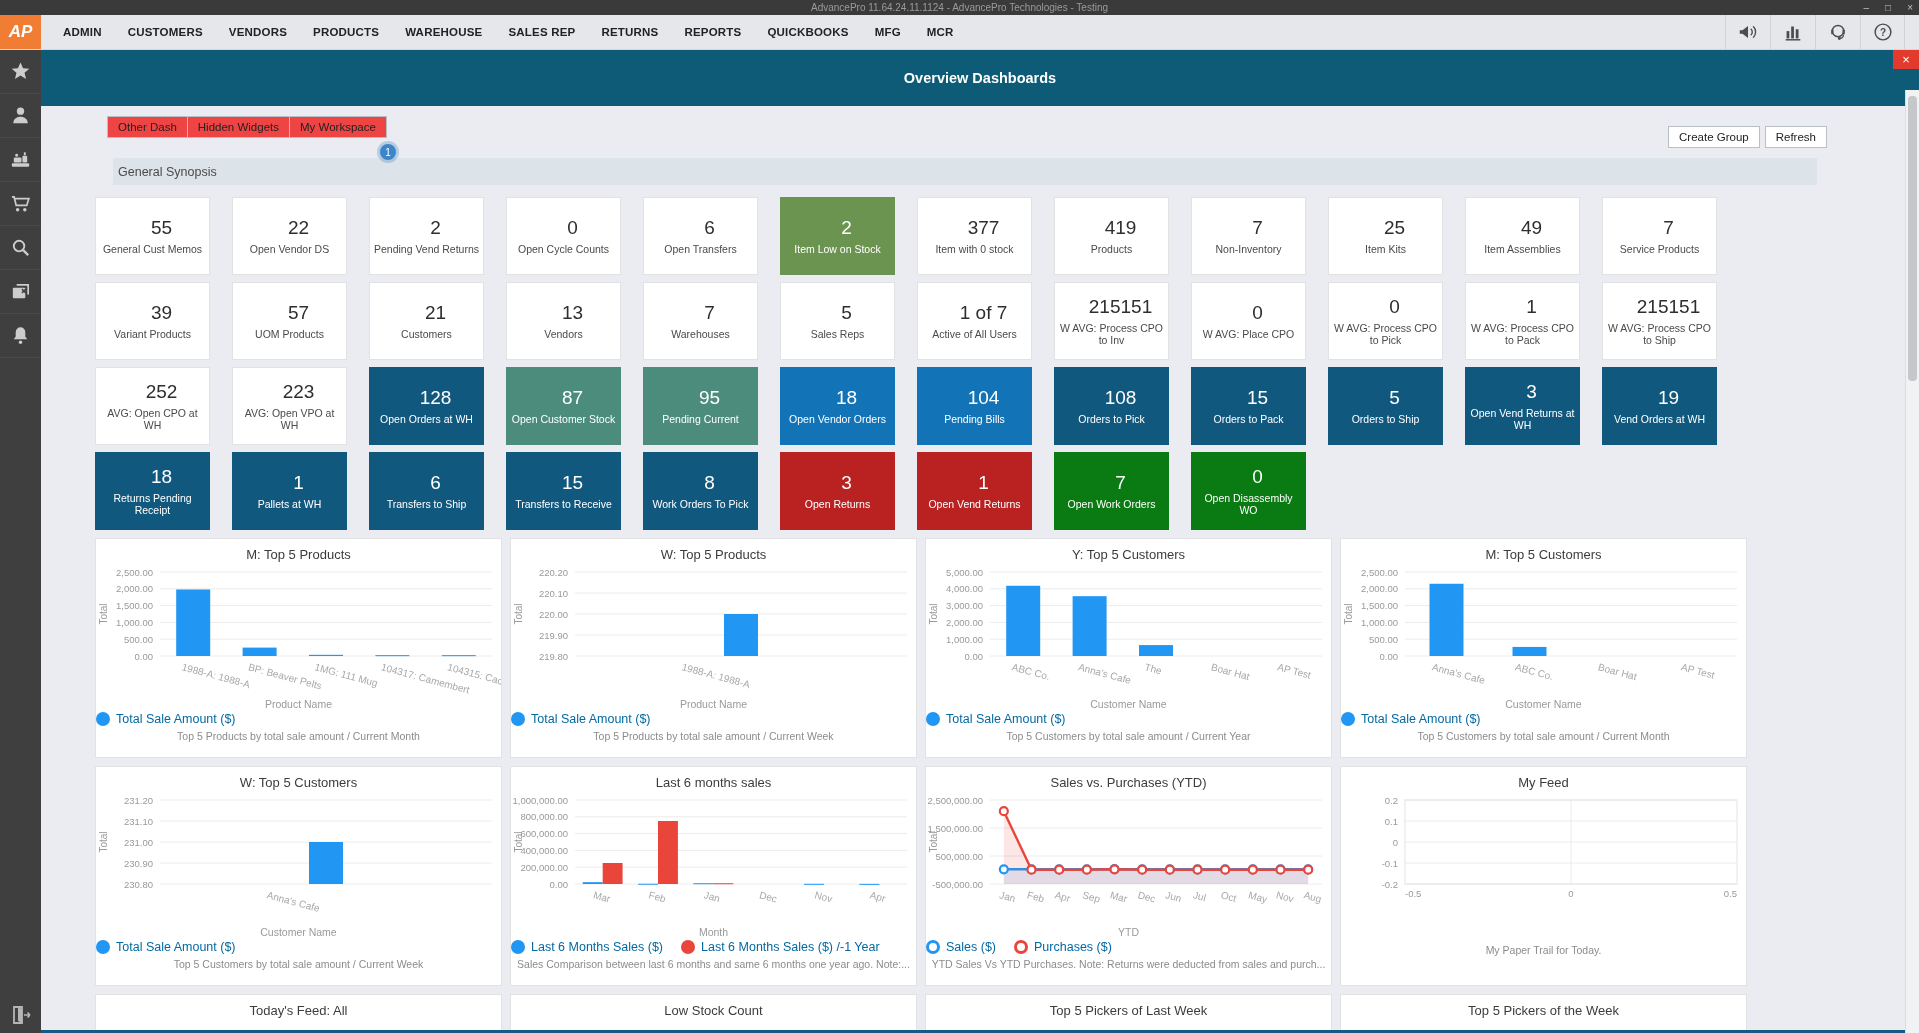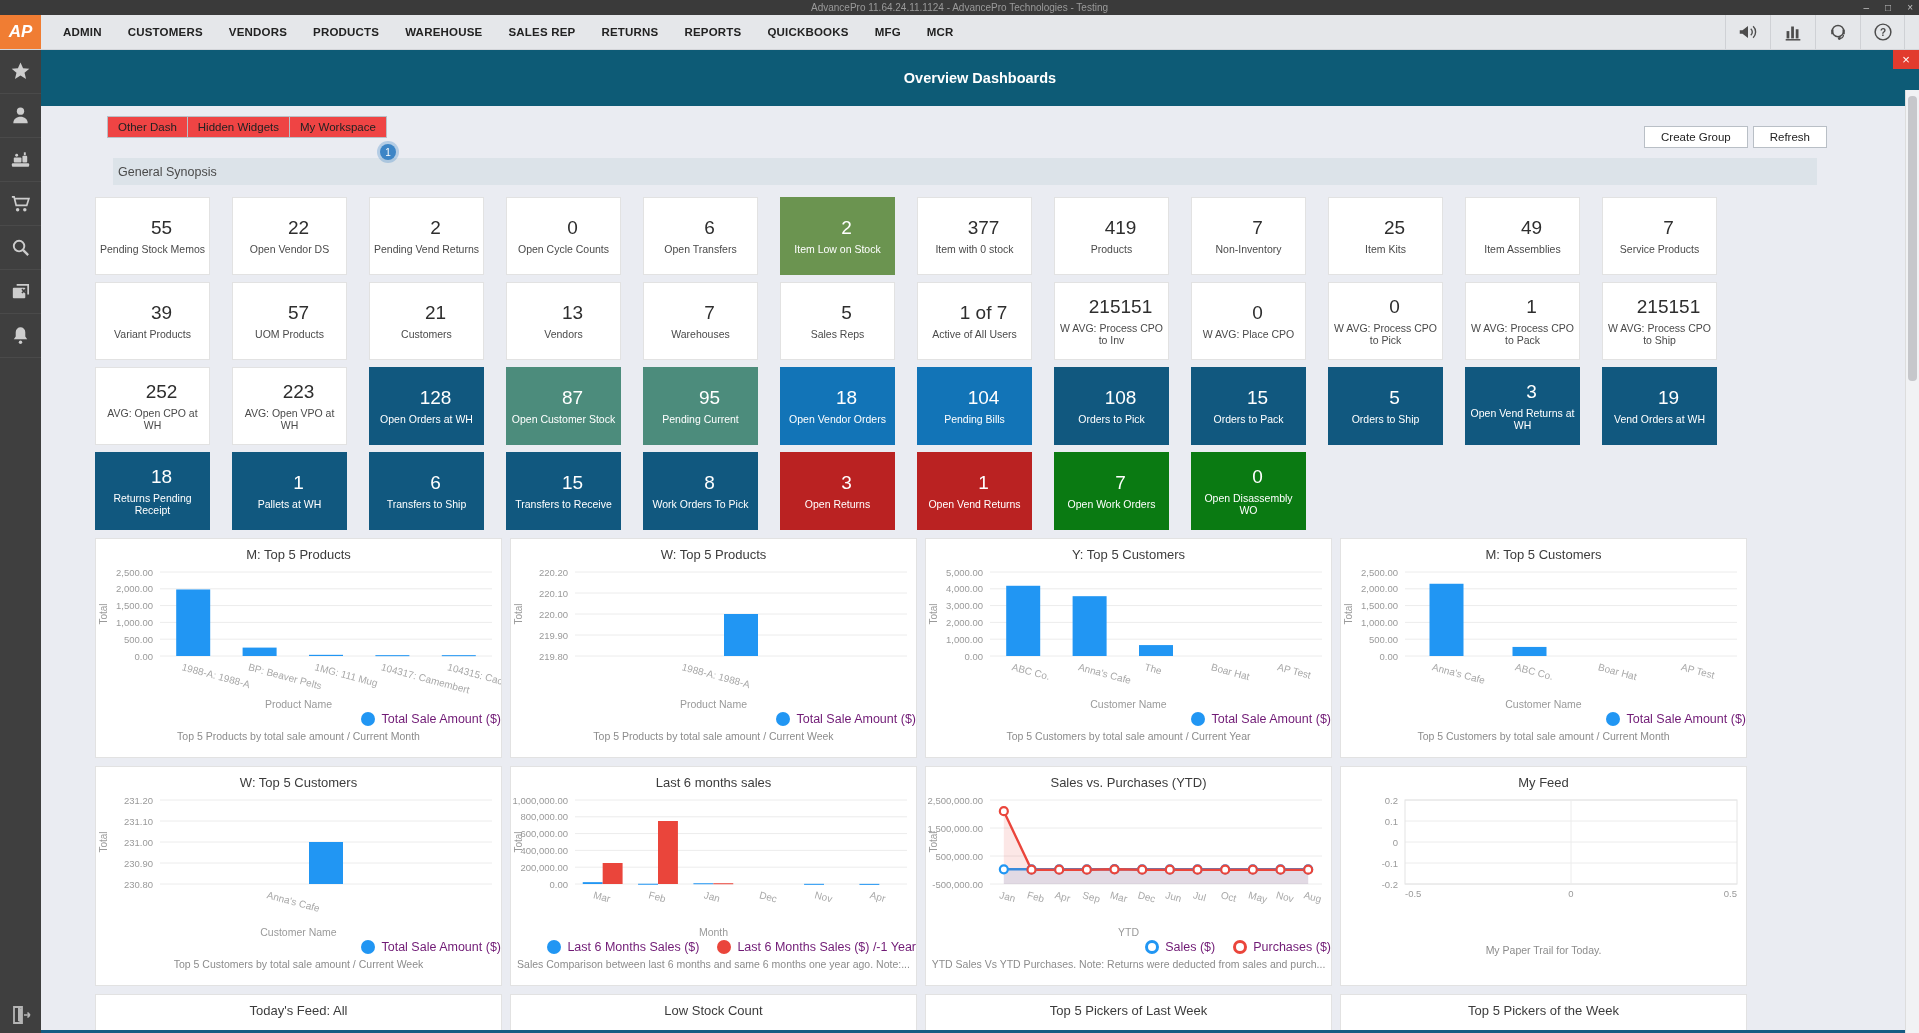--- a/index.html
+++ b/index.html
@@ -37,21 +37,21 @@
                font-size:13px; display:flex; align-items:center; justify-content:center; cursor:default; }
   .page { position:relative; height:943px; }
 
   .toolbar { margin:10px 0 0 66px; display:flex; }
   .tab { border:1px solid #b9bfc6; background:#ef4444; margin-left:-1px; padding:4px 10px; font-size:11.5px; color:#222; cursor:default; }
   .tab:first-child { margin-left:0; }
   .badge { position:absolute; left:339px; top:28px; width:16px; height:16px; border-radius:50%; background:#3d85c6;
            color:#fff; font-size:10px; display:flex; align-items:center; justify-content:center;
            box-shadow:0 0 0 3px rgba(61,133,198,.30); }
   .tb-right { position:absolute; right:92px; top:10px; display:flex; gap:5px; }
-  .btn { border:1px solid #b9bfc6; background:#fff; padding:4px 16px; font-size:11.5px; color:#222; font-family:inherit; }
+  .btn { border:1px solid #b9bfc6; background:#fff; padding:4px 10px; font-size:11.5px; color:#222; font-family:inherit; }
 
   .synopsis { margin:20px 0 0 72px; width:1704px; height:27px; background:#dce3e9; color:#4a4a4a; font-size:12.5px;
               display:flex; align-items:center; padding-left:5px; }
 
   
   #tiles { margin:12px 0 0 54px; }
   .tile-row { display:flex; gap:22px; margin-bottom:7px; }
   .tile { width:115px; height:78px; flex:none; display:flex; flex-direction:column; align-items:center; justify-content:center; }
   .tile .num { font-size:19px; margin-bottom:4px;margin-left:18px; }
   .tile .lbl { font-size:10.5px; text-align:center; line-height:1.15; padding:0 3px; }
@@ -61,21 +61,21 @@
   .t-olive,.t-navy,.t-teal,.t-blue,.t-red,.t-green { color:#fff; }
   .t-olive .num,.t-navy .num,.t-teal .num,.t-blue .num,.t-red .num,.t-green .num,
   .t-olive .lbl,.t-navy .lbl,.t-teal .lbl,.t-blue .lbl,.t-red .lbl,.t-green .lbl { color:#fff; }
 
   
   #charts { margin:8px 0 0 54px; width:1652px; display:flex; flex-wrap:wrap; gap:8px; }
   .card { width:407px; height:220px; background:#fff; border:1px solid #e2e2e2; overflow:hidden; }
   .c-title { text-align:center; font-size:13px; color:#3c3c3c; padding:8px 0 2px; }
   .c-svg { width:405px; height:140px; display:block; }
   .c-xlabel { text-align:center; font-size:10.5px; color:#9a9a9a; height:13px; margin-top:-6px; }
-  .c-legend { display:flex; justify-content:flex-end; align-items:center; gap:18px; font-size:12.5px; color:#701a75; margin-top:1px; }
+  .c-legend { display:flex; justify-content:flex-start; align-items:center; gap:18px; font-size:12.5px; color:#0369a1; margin-top:1px; }
   .legend-item { display:flex; align-items:center; }
   .dot { width:14px; height:14px; border-radius:50%; display:inline-block; margin-right:6px; }
   .dot.ring { background:#fff; border:3px solid; width:14px; height:14px; }
   .llbl { white-space:nowrap; }
   .c-caption { text-align:center; font-size:10.5px; color:#8c8c8c; margin-top:4px; white-space:nowrap; }
 
   
   .vscroll { position:absolute; right:0; top:90px; bottom:0; width:14px; background:#f1f2f4; border-left:1px solid #dddddd; }
   .vthumb { position:absolute; left:2px; top:6px; width:9px; height:285px; background:#c6c7cb; border-radius:4px; }
   .bottom-line { position:absolute; left:41px; right:14px; bottom:0; height:3px; background:#155a82; }
@@ -216,21 +216,21 @@
       <div class="badge">1</div>
       <div class="tb-right">
         <button class="btn">Create Group</button>
         <button class="btn">Refresh</button>
       </div>
       <div class="synopsis">General Synopsis</div>
       <div id="tiles">
           <div class="tile-row">
             <div class="tile t-white">
     <div class="num">55</div>
-    <div class="lbl">Pending Stock Memos</div>
+    <div class="lbl">General Cust Memos</div>
   </div>
             <div class="tile t-white">
     <div class="num">22</div>
     <div class="lbl">Open Vendor DS</div>
   </div>
             <div class="tile t-white">
     <div class="num">2</div>
     <div class="lbl">Pending Vend Returns</div>
   </div>
             <div class="tile t-white">

